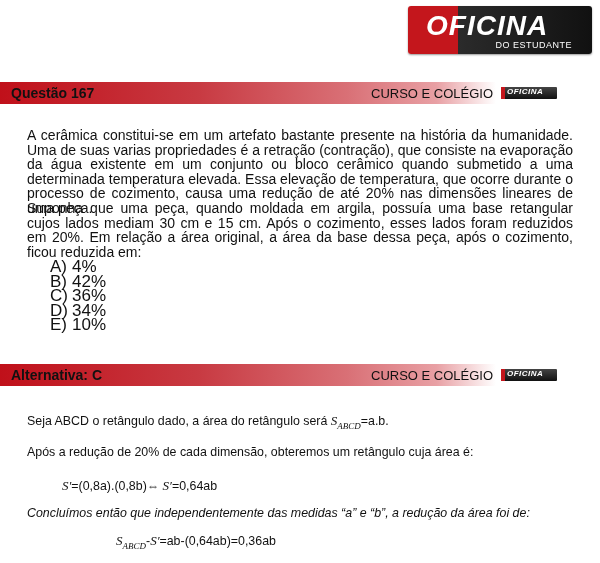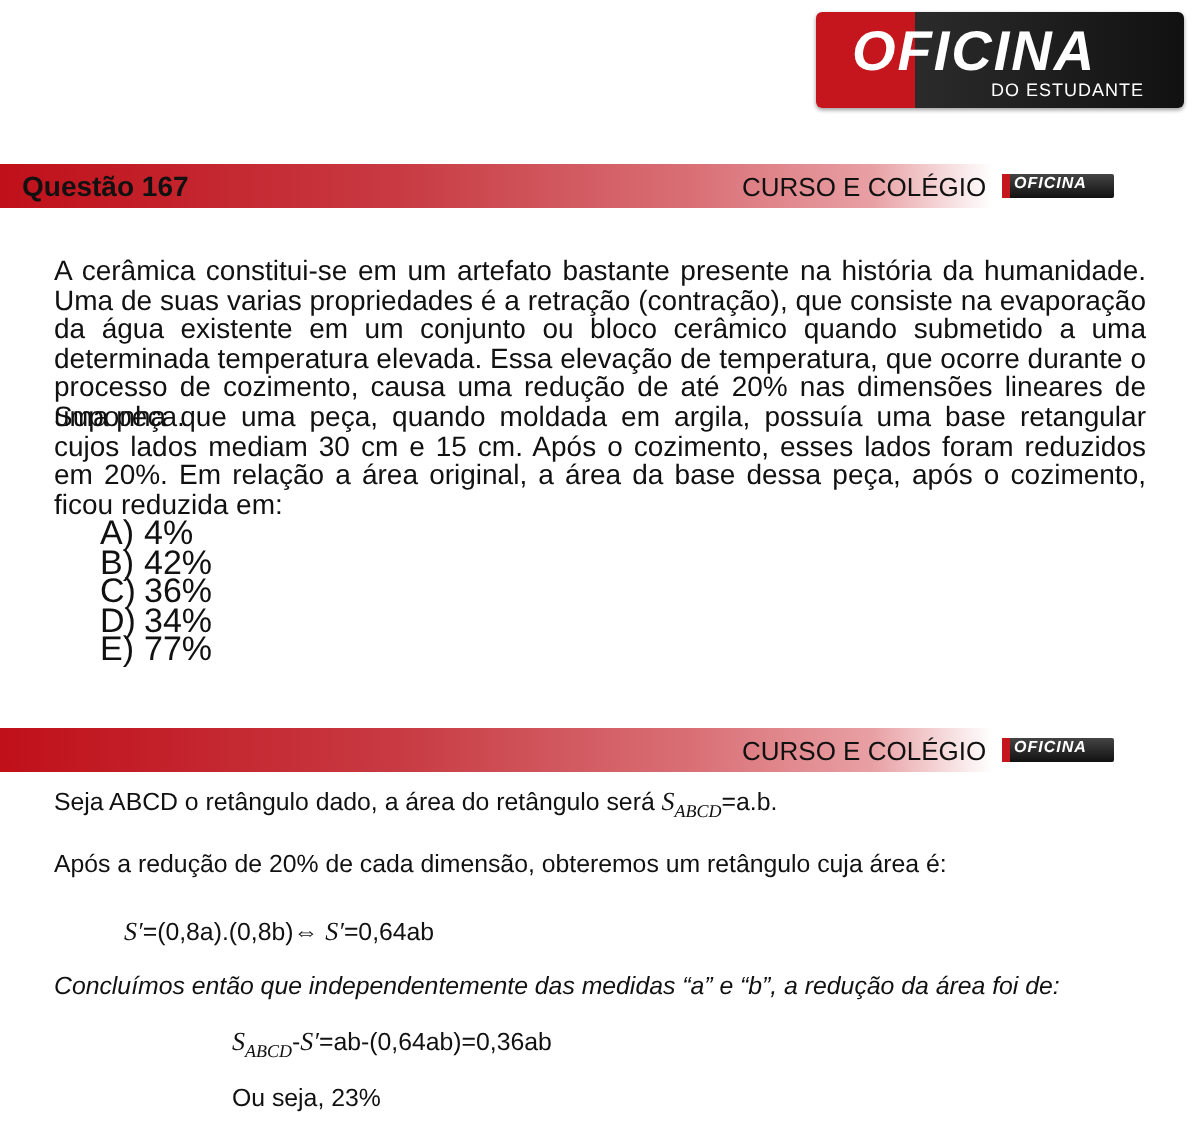--- a/index.html
+++ b/index.html
@@ -18,21 +18,21 @@
   .bar-right { position:absolute; left:371px; top:4px; font-size:13px; color:#111;text-align:right; }
   .mini-logo { position:absolute; left:501px; top:5px; width:56px; height:12px;
                background:linear-gradient(180deg,#444,#111); border-radius:1px; }
   .mini-logo span { position:absolute; left:6px; top:0px; font-size:8px; font-style:italic;
                     font-weight:bold; color:#fff; letter-spacing:0.5px; }
   .mini-logo::before { content:""; position:absolute; left:0; top:0; width:4px; height:12px; background:#c4161c; }
   .para { position:absolute; left:27px; width:546px; font-size:14px; line-height:14.6px;
           text-align:justify; margin:0; }
   .opts { position:absolute; left:50px; top:260px; font-size:17px; line-height:14.6px; }
   .opt span.l { display:inline-block; width:22px; }
-  .line { position:absolute; font-size:12.4px; white-space:nowrap; }
+  .line { position:absolute; font-size:12.4px; white-space:nowrap;margin-top:20px; }
   .m { font-family:"Liberation Serif", serif; font-style:italic; font-size:13px; }
   .m sub { font-size:9px; }
 </style>
 </head>
 <body>
 
 <div class="logo">
   <div class="logo-word">OFICINA</div>
   <div class="logo-sub">DO ESTUDANTE</div>
 </div>
@@ -46,24 +46,25 @@
 </div>
 
 <p class="para" style="top:128px;">A cerâmica constitui-se em um artefato bastante presente na história da humanidade. Uma de suas varias propriedades é a retração (contração), que consiste na evaporação da água existente em um conjunto ou bloco cerâmico quando submetido a uma determinada temperatura elevada. Essa elevação de temperatura, que ocorre durante o processo de cozimento, causa uma redução de até 20% nas dimensões lineares de uma peça.</p>
 <p class="para" style="top:201px;">Suponha que uma peça, quando moldada em argila, possuía uma base retangular cujos lados mediam 30 cm e 15 cm. Após o cozimento, esses lados foram reduzidos em 20%. Em relação a área original, a área da base dessa peça, após o cozimento, ficou reduzida em:</p>
 
 <div class="opts">
   <div class="opt"><span class="l">A)</span><span>4%</span></div>
   <div class="opt"><span class="l">B)</span><span>42%</span></div>
   <div class="opt"><span class="l">C)</span><span>36%</span></div>
   <div class="opt"><span class="l">D)</span><span>34%</span></div>
-  <div class="opt"><span class="l">E)</span><span>77%</span></div>
+  <div class="opt"><span class="l">E)</span><span>10%</span></div>
 </div>
 
 <div class="bar" style="top:364px;">
+  <div class="bar-title">Alternativa:  C</div>
   <div class="bar-right">CURSO E COLÉGIO</div>
   <div class="mini-logo">
       <span>OFICINA</span>
     </div>
 </div>
 
 <div class="line" style="left:27px; top:393px;">
   <span>Seja ABCD o retângulo dado, a área do retângulo será </span><span class="m"><span>S</span><sub>ABCD</sub></span><span>=a.b.</span>
 </div>
 <div class="line" style="left:27px; top:425px;text-align:right;">Após a redução de 20% de cada dimensão, obteremos um retângulo cuja área é:</div>

